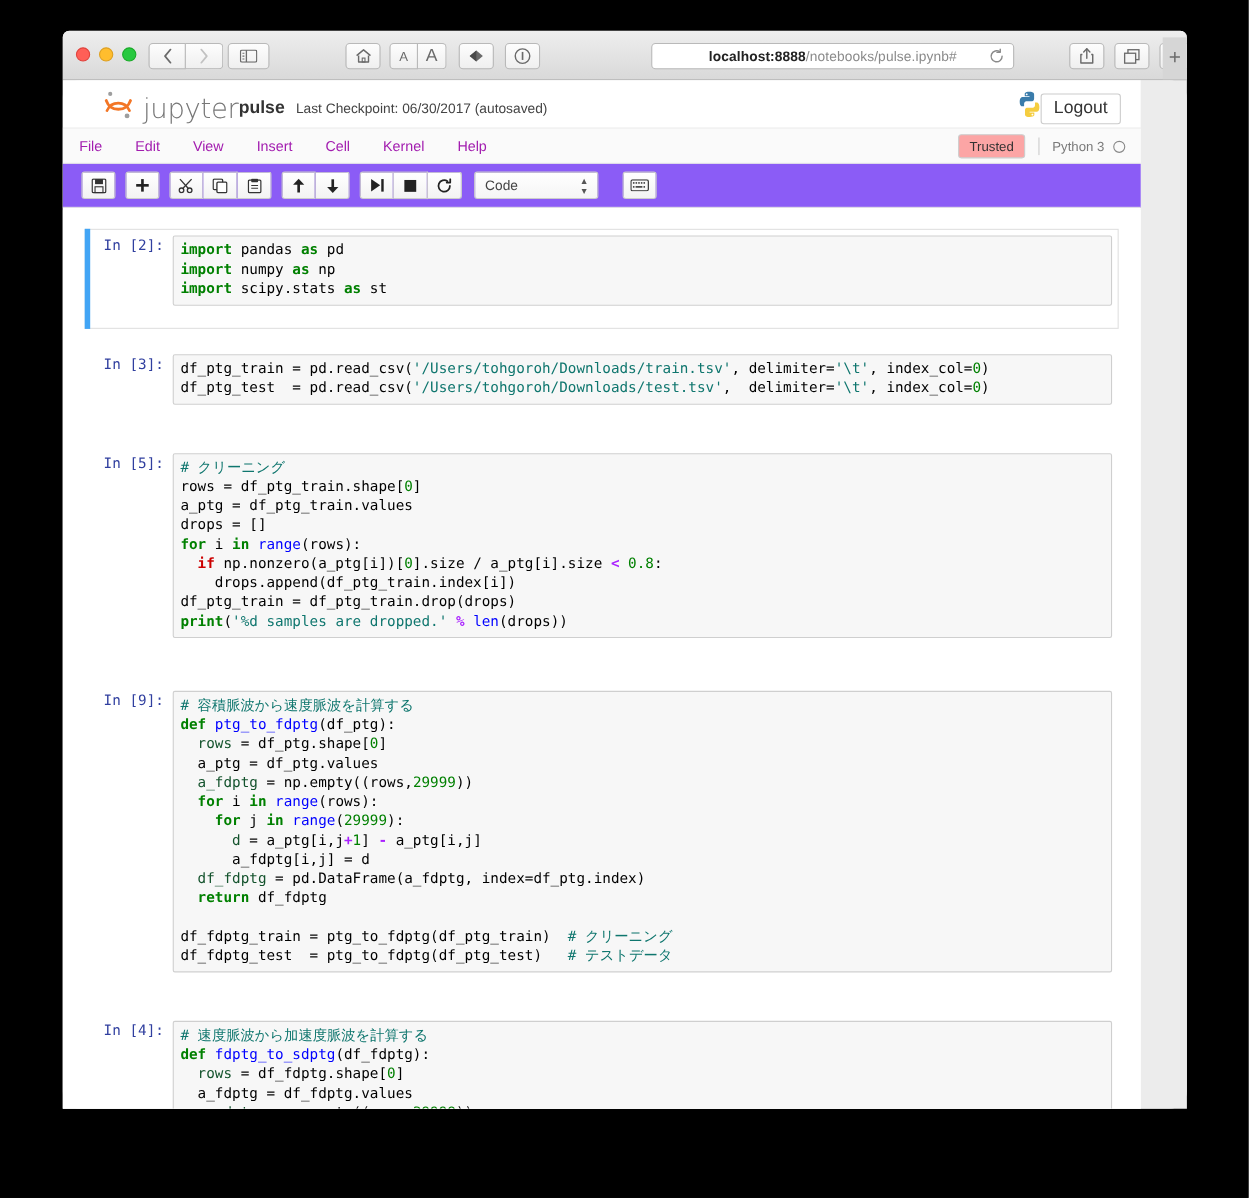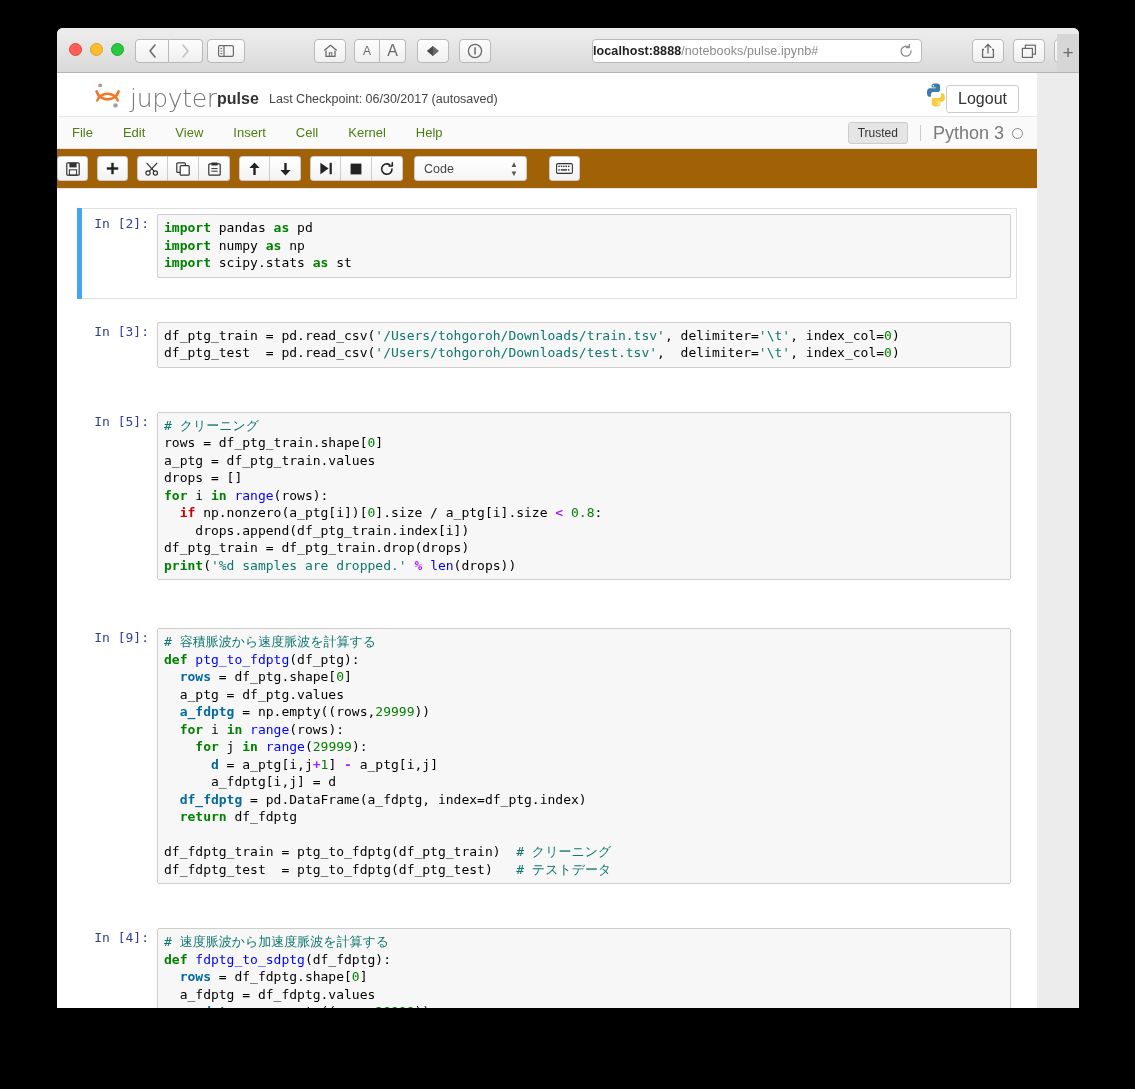--- a/index.html
+++ b/index.html
@@ -54,21 +54,21 @@
   #sidebar-btn { position:absolute; left:150px; top:11px; width:38px; }
   #home-btn { position:absolute; left:257px; top:11px; width:32px; }
   #textsize { position:absolute; left:297px; top:11px; }
   #textsize .btn { width:26px; }
   #reader-btn { position:absolute; left:360px; top:11px; width:32px; }
   #pw-btn { position:absolute; left:402px; top:11px; width:32px; }
 
   #urlbar {
     position:absolute; left:535px; top:11px; width:330px; height:24px;
     background:#fff; border:1px solid #b9b9b9; border-radius:4px;
-    display:flex; align-items:center; 
+    display:flex; align-items:center; justify-content:center;
   }
   #urltext { font-size:12.5px; color:#8a8a8a; letter-spacing:0.1px; }
   #urltext b { color:#222; font-weight:600; }
   #reload { position:absolute; right:8px; top:4px; font-size:14px; color:#8a8a8a; }
 
   #right-btns { position:absolute; left:915px; top:11px; display:flex; gap:9px; }
   #right-btns .btn { width:32px; }
   #newtab {
     position:absolute; left:1000px; top:6px; width:22px; height:38px;
     background:#d6d6d6; color:#6c6c6c; font-size:19px; font-weight:300;
@@ -114,39 +114,39 @@
   }
 
   
   #menubar {
     position:relative; height:32px;
     background:#fafafa;
     border-bottom:1px solid #e7e7e7;
     display:flex; align-items:center;
   }
   .menu-item {
-    padding:16px 15px; font-size:13px; color:#4d7c0f; line-height:32px;
+    padding:16px 15px; font-size:13px; color:#a21caf; line-height:32px;
   }
   #menubar-right { position:absolute; right:14px; top:5px; display:flex; align-items:center; gap:0px; }
   #trusted {
     padding:3px 9px; font-size:12px; color:#333;
-    border:1px solid #ccc; border-radius:3px; background:#e5e5e5;
+    border:1px solid #ccc; border-radius:3px; background:#fca5a5;
   }
   #kernel-sep { width:1px; height:16px; background:#ccc; margin:0 12px; }
-  #kernel-name { font-size:18px; color:#7a7a7a; }
+  #kernel-name { font-size:12px; color:#7a7a7a; }
   #kernel-dot {
     width:11px; height:11px; border-radius:50%;
     border:1.5px solid #888; margin-left:8px;
   }
 
   
   #nb-toolbar {
     position:relative; height:40px;
-    background:#a16207; border-bottom:1px solid #e7e7e7;
-    display:flex; align-items:center; gap:9px;
+    background:#8b5cf6; border-bottom:1px solid #e7e7e7;
+    display:flex; align-items:center; padding-left:17px; gap:9px;
   }
   .tb-group { display:flex; }
   .tb-btn {
     width:31px; height:25px;
     background:linear-gradient(to bottom,#ffffff,#f3f3f3);
     border:1px solid #cccccc;
     display:flex; align-items:center; justify-content:center;
     color:#333; font-size:13px;
   }
   .tb-group .tb-btn { border-left-width:0; border-radius:0; }
@@ -214,21 +214,21 @@
   }
   .cell-gap { height:17px; }
 
   
   .k  { color:#008000; font-weight:bold; }  
   .kr { color:#cc0000; font-weight:bold; }  
   .s  { color:#0f766e; }                    
   .n  { color:#008000; }                    
   .c  { color:#0f766e; } 
   .fn { color:#0000ff; }                    
-  .v  { color:#0369a1;font-weight:bold; }                    
+  .v  { color:#14532d; }                    
   .op { color:#aa22ff; font-weight:bold; }  
 </style>
 </head>
 <body>
 
 <div id="window">
 
   <div id="toolbar">
     <div class="lights">
       <div class="light red"></div>

